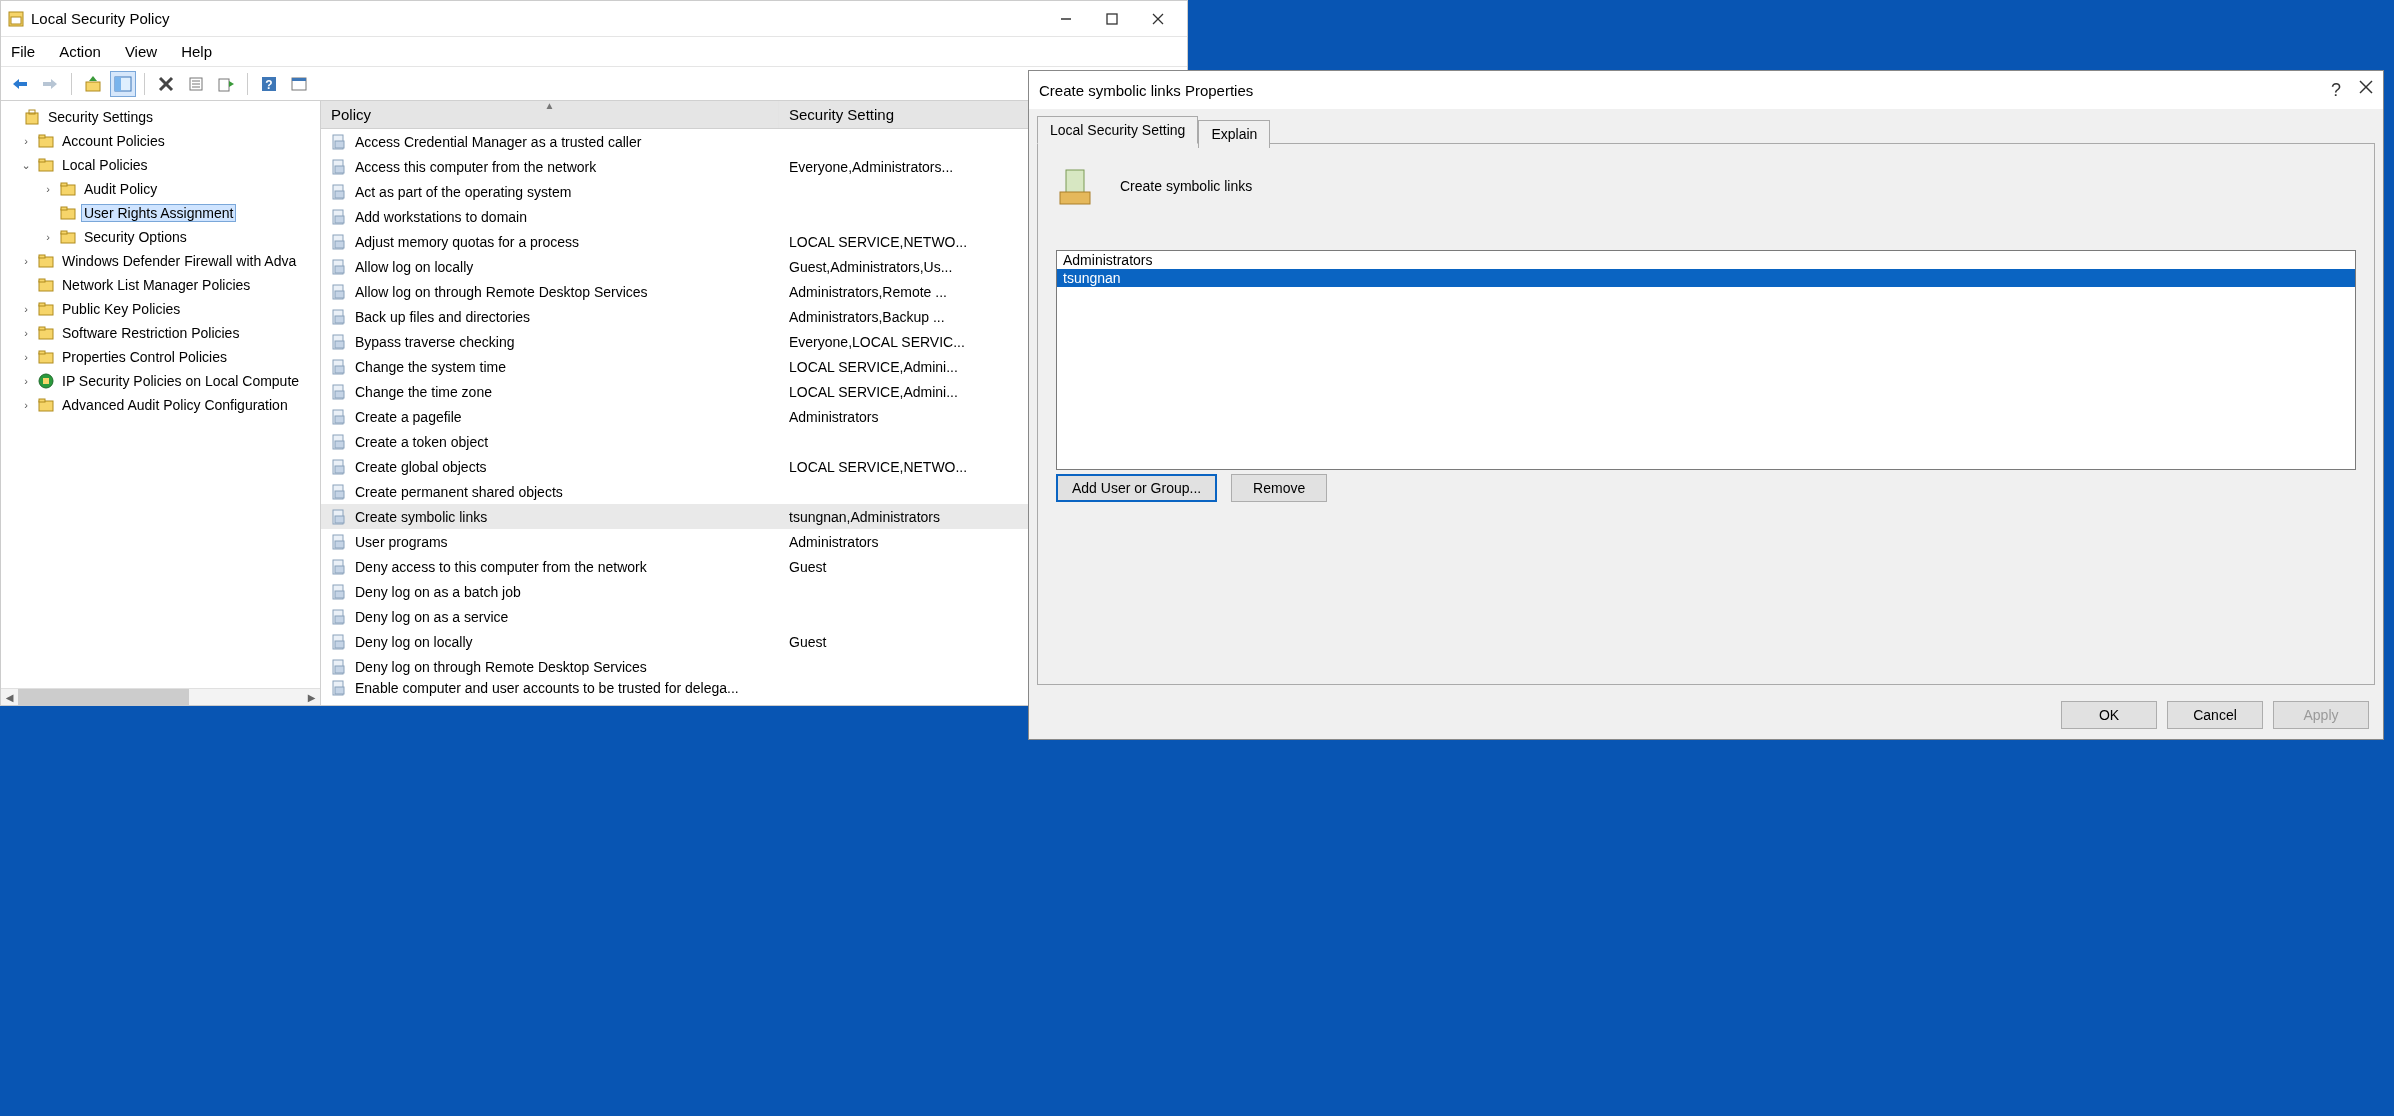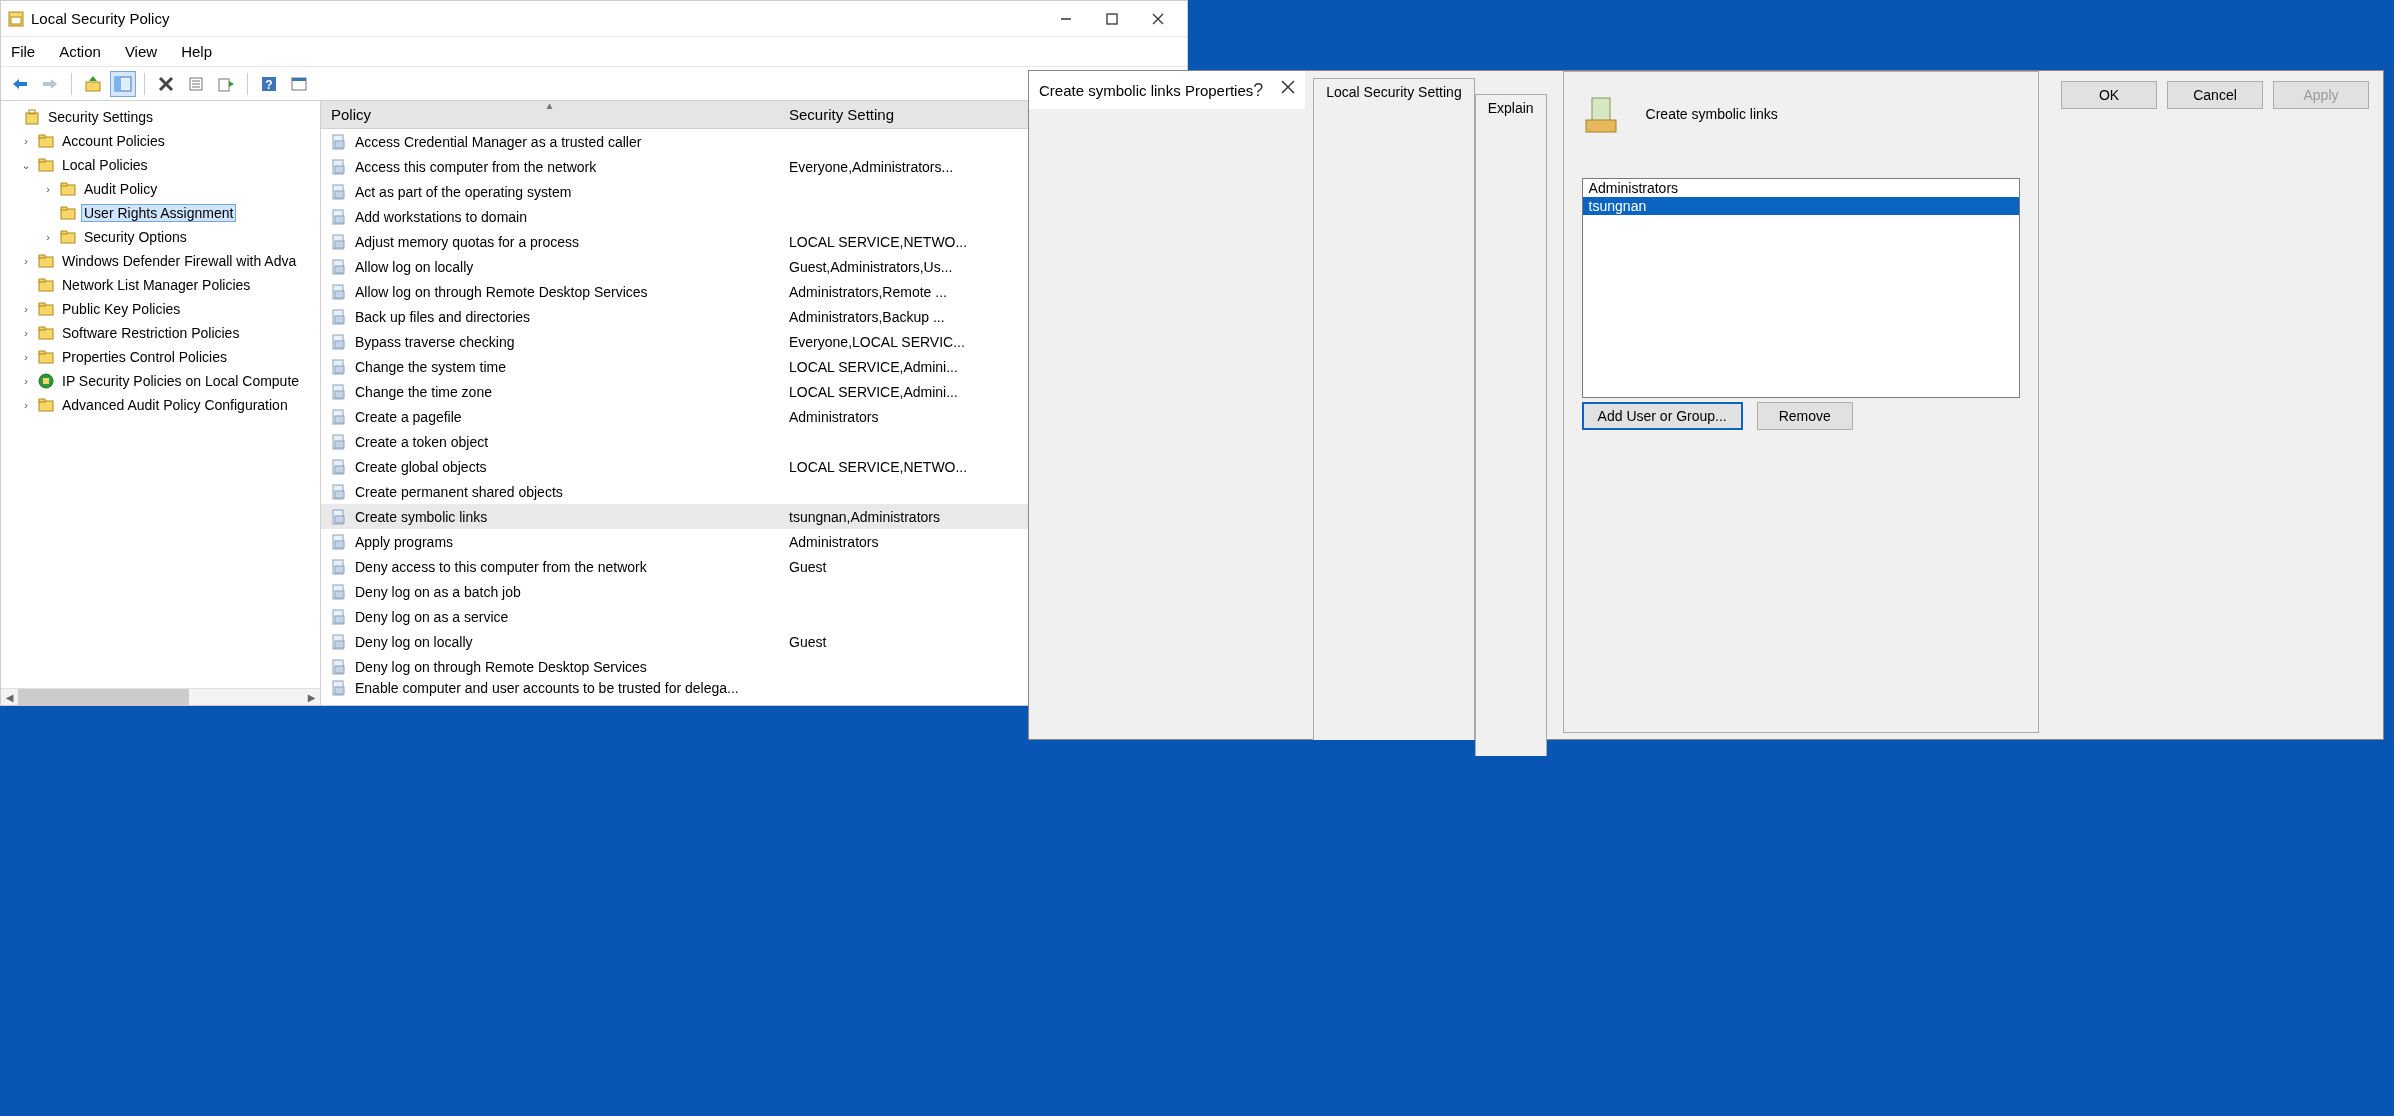--- a/index.html
+++ b/index.html
@@ -153,21 +153,21 @@
   
   .dlg-window {
     position:absolute;
     left: 1028px;
     top: 70px;
     right: 10px;
     bottom: 376px;
     background:#f0f0f0;
     border:1px solid #888;
     display:flex;
-    flex-direction:row;
+    flex-direction:column;
   }
   .dlg-title {
     height:38px;
     display:flex; align-items:center; justify-content:space-between;
     padding:0 10px;
     background:#fff;
   }
   .dlg-title .ttl { font-size:15px; }
   .dlg-title .tbtns { display:flex; gap:18px; color:#333; }
   .dlg-tabs {
@@ -178,21 +178,21 @@
   .dlg-tab {
     padding: 5px 12px;
     border:1px solid #aaa;
     border-bottom:none;
     background:#f0f0f0;
     font-size:14px;
     position:relative;
     top:1px;
   }
   .dlg-tab.active { background:#f0f0f0; border-bottom:1px solid #f0f0f0; z-index:2; }
-  .dlg-tab.inactive { background:#f0f0f0; top:17px; }
+  .dlg-tab.inactive { background:#f0f0f0; top:5px; }
   .dlg-tabpanel {
     margin: 0 8px 6px 8px;
     border:1px solid #aaa;
     flex:1;
     background:#f0f0f0;
     padding: 18px;
     display:flex;
     flex-direction:column;
   }
   .policy-head {
@@ -650,21 +650,21 @@
               <span class="c1">Create symbolic links</span>
               <span class="c2">tsungnan,Administrators</span>
             </div>
             <div class="list-row">
               <span class="ricon">
                 <svg width="18" height="18">
                   <rect x="3" y="2" width="10" height="14" fill="#eaf0f7" stroke="#8aa2bb"></rect>
                   <rect x="5" y="8" width="9" height="7" fill="#c5d4e6" stroke="#8aa2bb"></rect>
                 </svg>
               </span>
-              <span class="c1">Apply programs</span>
+              <span class="c1">User programs</span>
               <span class="c2">Administrators</span>
             </div>
             <div class="list-row">
               <span class="ricon">
                 <svg width="18" height="18">
                   <rect x="3" y="2" width="10" height="14" fill="#eaf0f7" stroke="#8aa2bb"></rect>
                   <rect x="5" y="8" width="9" height="7" fill="#c5d4e6" stroke="#8aa2bb"></rect>
                 </svg>
               </span>
               <span class="c1">Deny access to this computer from the network</span>

